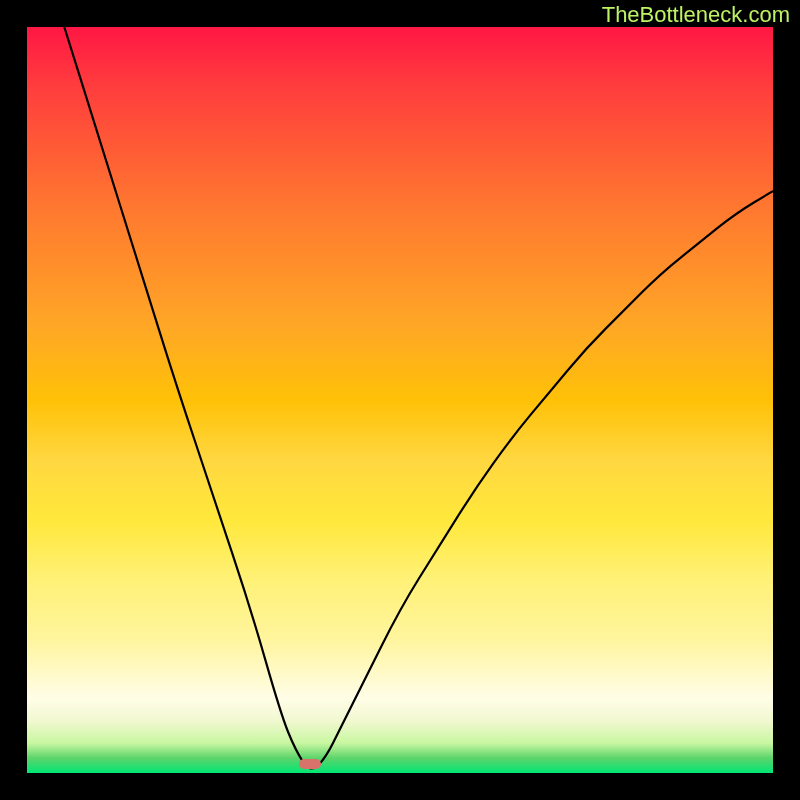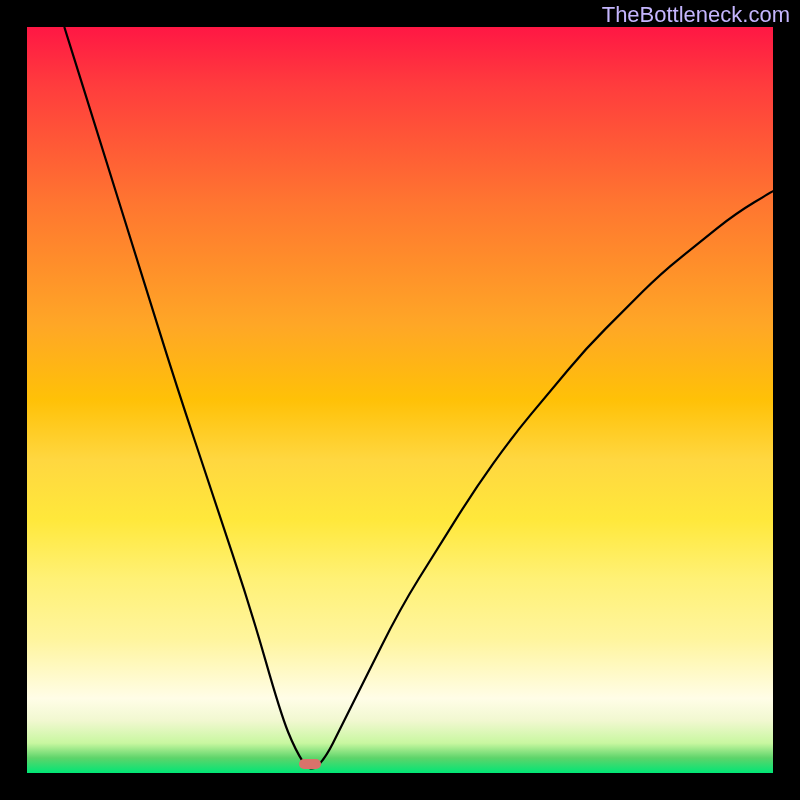--- a/index.html
+++ b/index.html
@@ -8,21 +8,21 @@
     height: 800px;
     background: #000;
     position: relative;
     overflow: hidden;
     font-family: Arial, Helvetica, sans-serif;
   }
   .watermark {
     position: absolute;
     top: 2px;
     right: 10px;
-    color: #c4b5fd;
+    color: #bef264;
     font-size: 22px;
     font-weight: 500;
     z-index: 10;
   }
   .plot-area {
     position: absolute;
     left: 27px;
     top: 27px;
     width: 746px;
     height: 746px;

